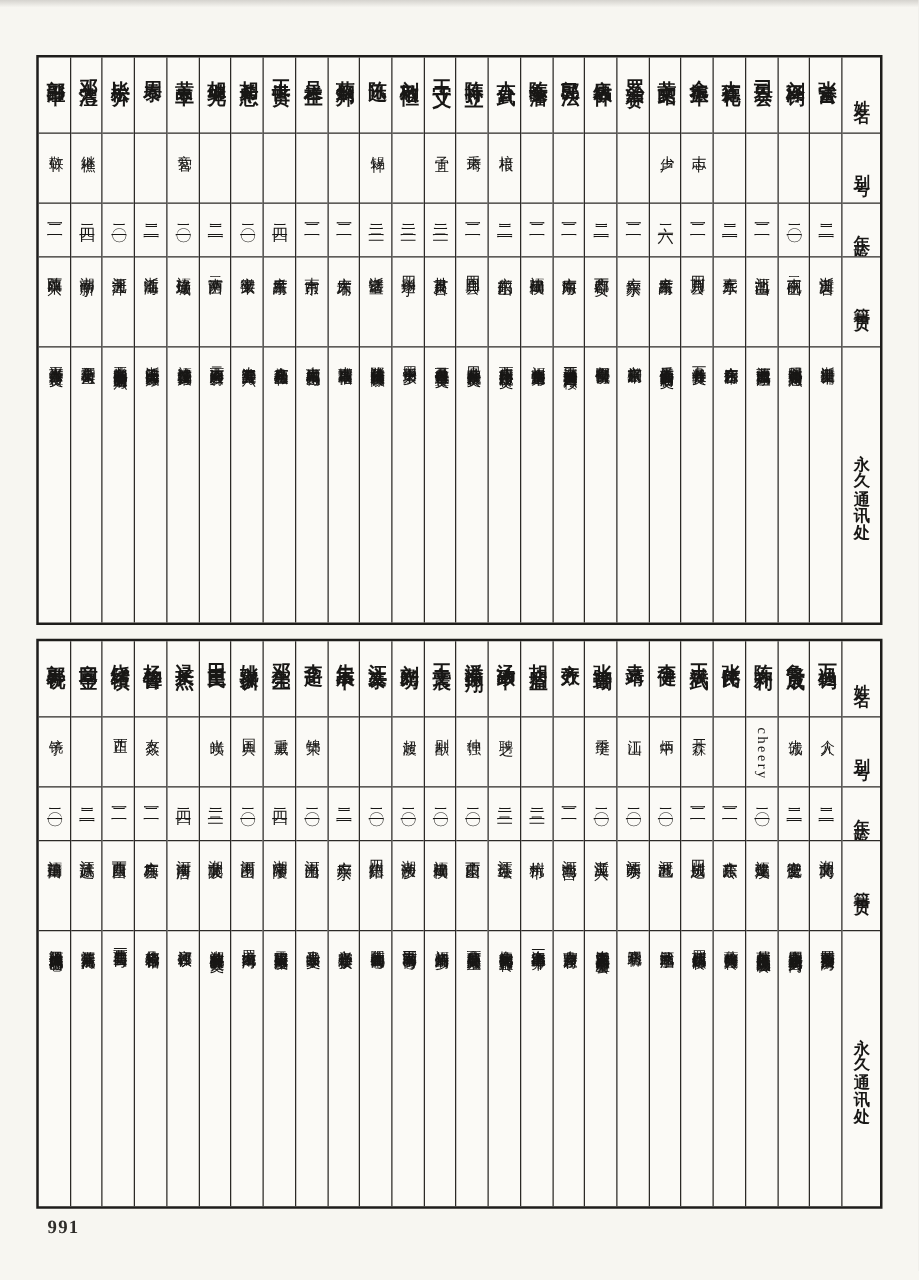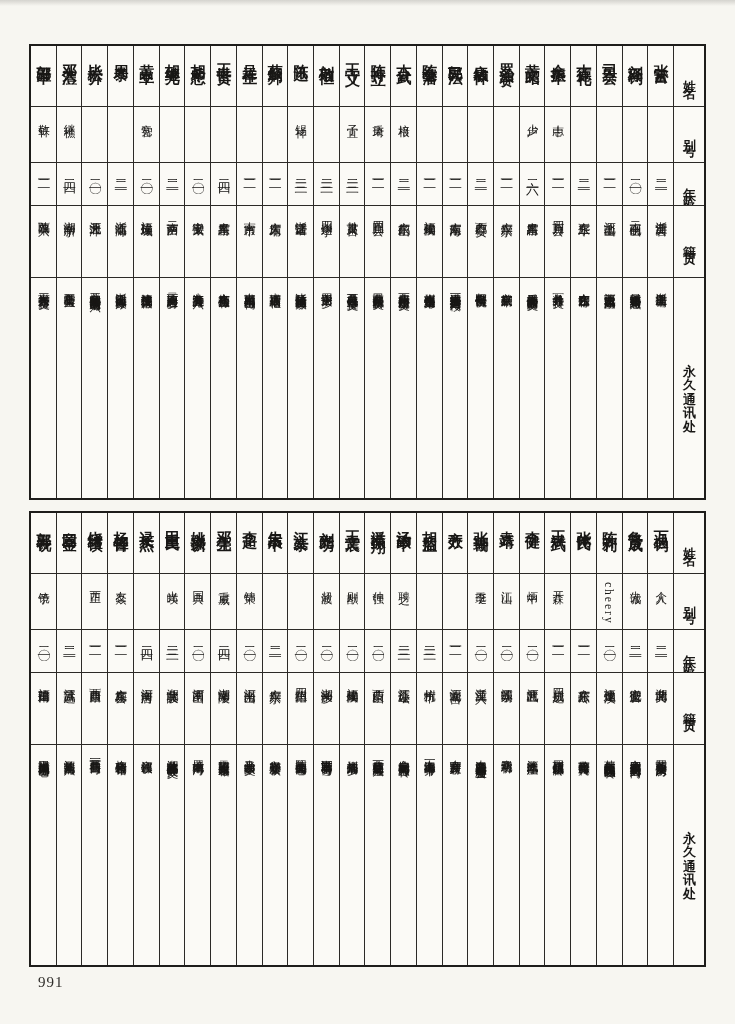--- a/index.html
+++ b/index.html
@@ -46,21 +46,21 @@
   .alias{font-size:11.5px;letter-spacing:2px;padding-top:8px;}
   .age{font-size:13px;letter-spacing:2px;padding-top:7px;}
   .native{font-size:12px;letter-spacing:1px;padding-top:6px;}
   .address{font-size:11.5px;letter-spacing:.5px;padding-top:6px;}
   .header-col .cell{align-items:center;}
   .header-col .vtext{padding-top:0;font-weight:700;}
   .h-short{font-size:13px;letter-spacing:6px;}
   .h-long{font-size:13px;letter-spacing:14px;}
   .page-number{
     position:absolute;left:38px;top:974px;
-    font-size:15px;color:#2f2d2a;letter-spacing:1px;
+    font-size:15px;color:#2f2d2a;letter-spacing:1px;font-weight:bold;
   }
 </style>
 </head>
 <body>
 
 <div class="page">
   <div class="scan-edge"></div>
 
   <div class="table" id="table-top">
     <div class="col header-col">

